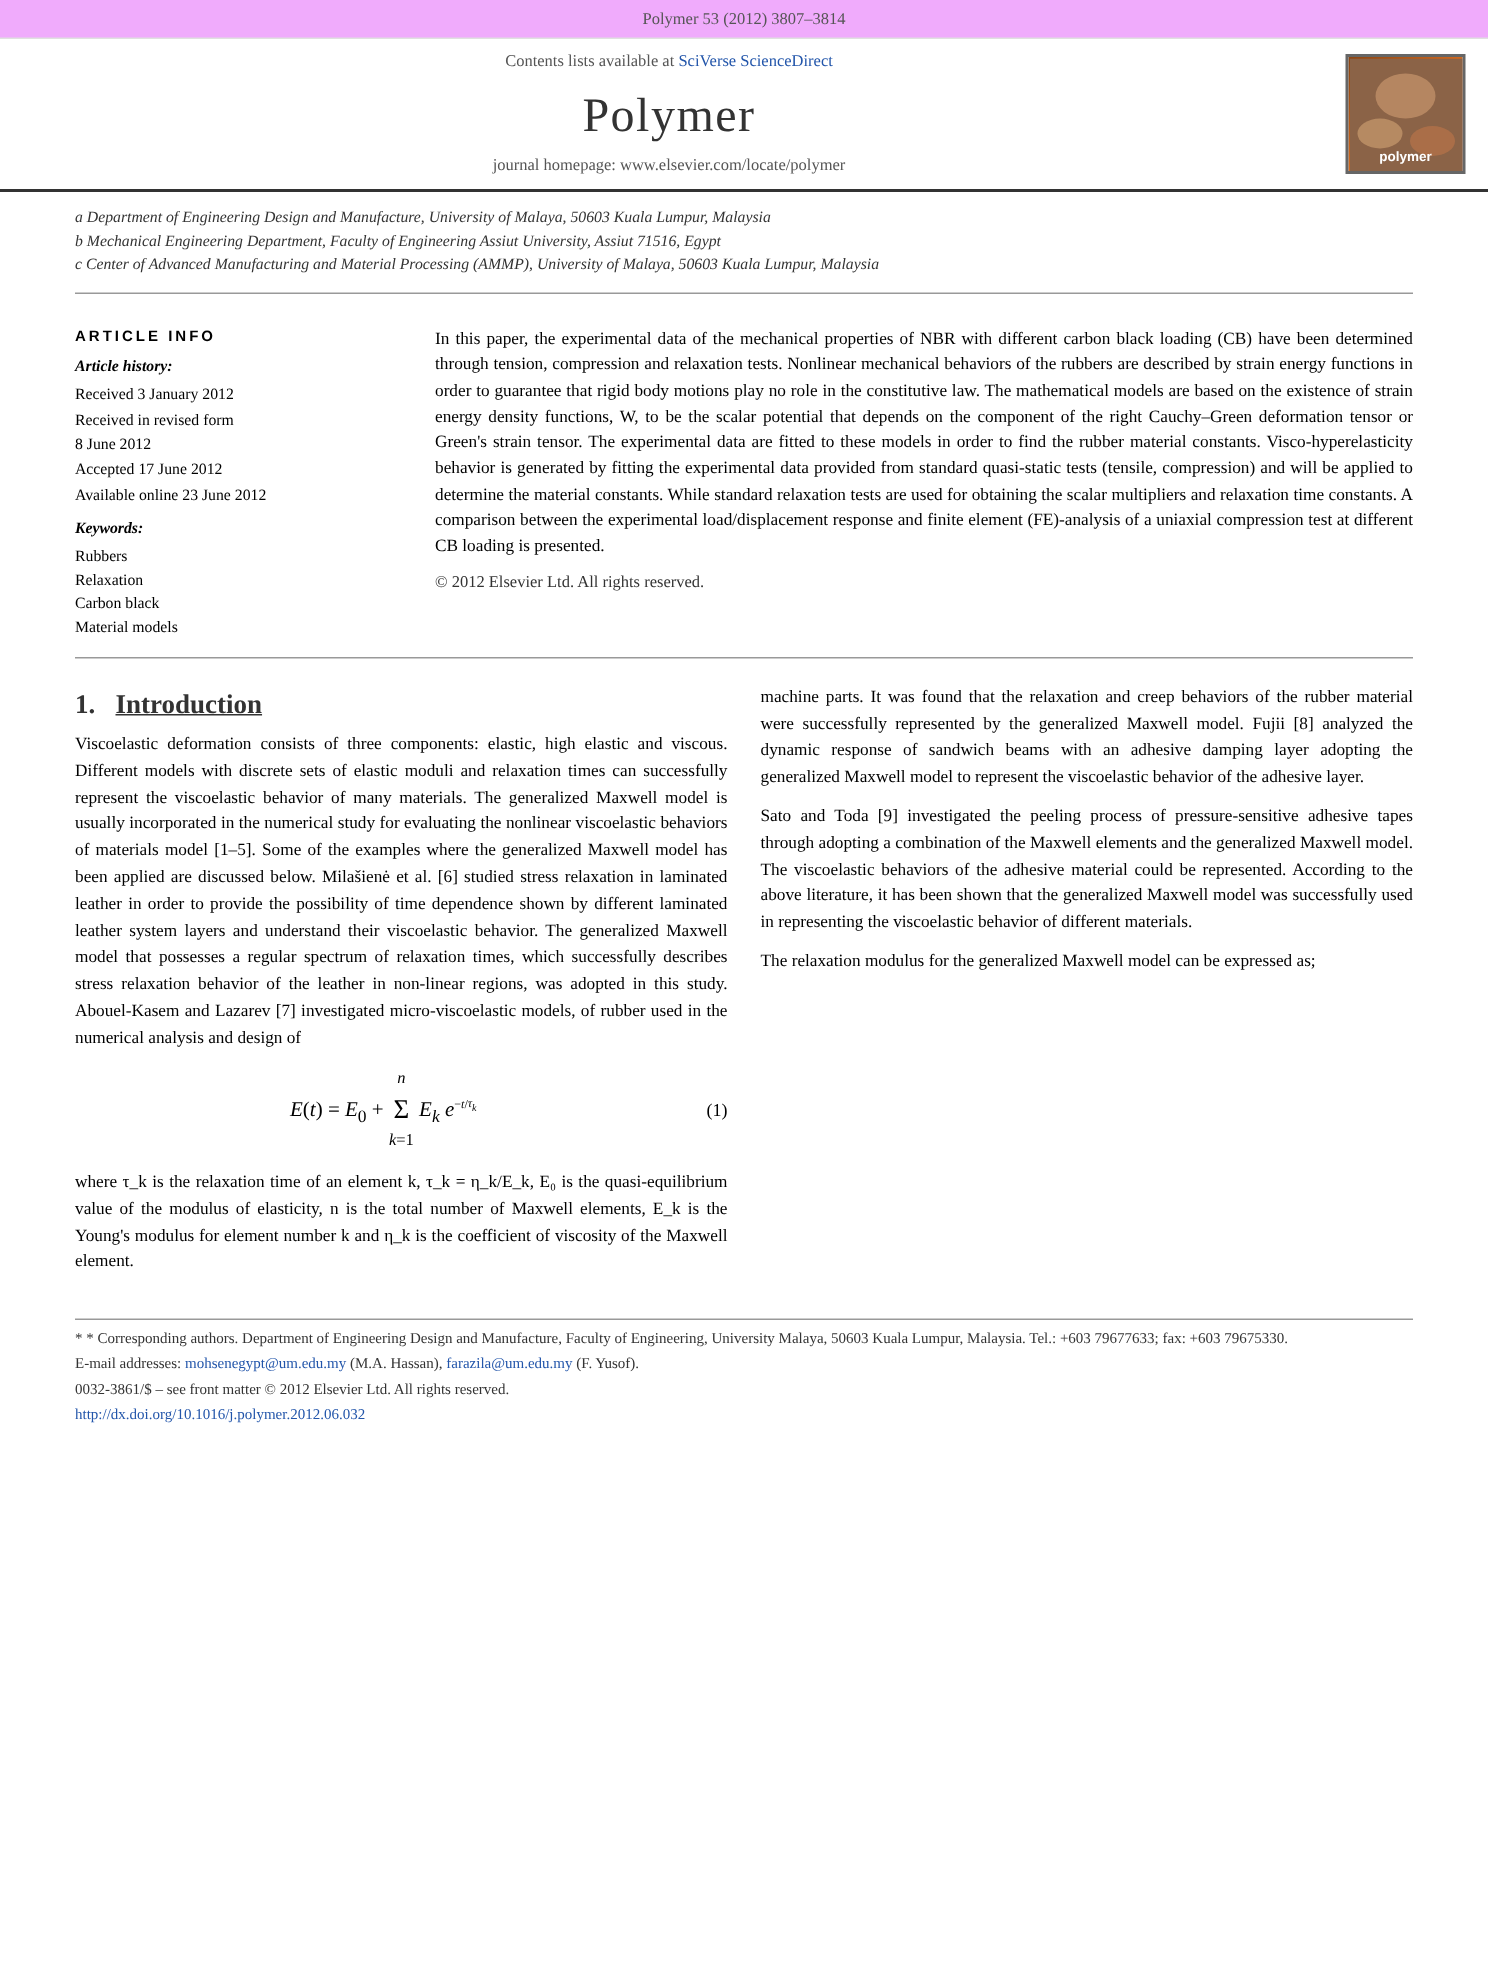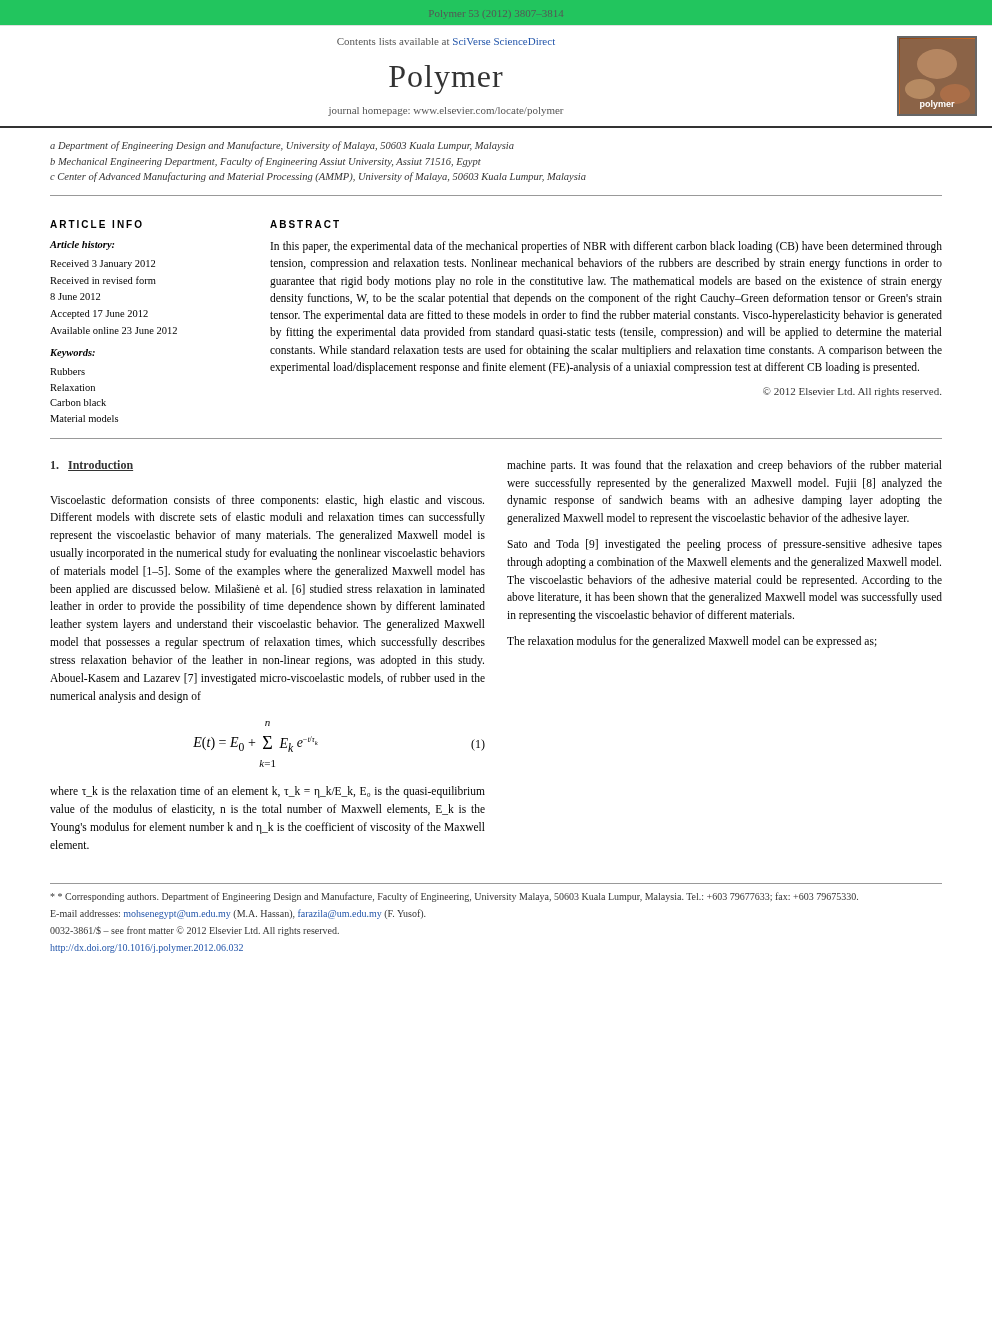--- a/index.html
+++ b/index.html
@@ -11,21 +11,21 @@
       line-height: 1.4;
     }
     .page {
       width: 992px;
       min-height: 1323px;
       background: #fff;
       padding: 0;
     }
     
     .top-bar {
-      background: #22c55e;
+      background: #f0abfc;
       text-align: center;
       padding: 6px 0 4px;
       font-size: 11px;
       color: #555;
       border-bottom: 1px solid #e0e0e0;
     }
     
     .journal-header {
       display: flex;
       align-items: stretch;
@@ -131,20 +131,21 @@
 
     .divider-line {
       border: none;
       border-top: 1px solid #999;
       margin: 10px 0;
     }
 
     
     .two-col {
       display: flex;
+      gap: 20px;
       margin-top: 22px;
     }
     .left-col {
       width: 220px;
       flex-shrink: 0;
     }
     .right-col {
       flex: 1;
     }
 
@@ -184,44 +185,43 @@
 
     .abstract-text {
       font-size: 11.5px;
       line-height: 1.5;
       text-align: justify;
       color: #000;
     }
 
     .copyright-line {
       font-size: 11px;
-      text-align: right;
       color: #333;
       margin-top: 8px;
     }
 
     
     .body-section {
       margin-top: 18px;
     }
 
     .two-col-body {
       display: flex;
       gap: 22px;
       margin-top: 6px;
     }
     .body-col {
       flex: 1;
     }
 
     .section-heading {
-      font-size: 12px;
+      font-size: 18px;
       font-weight: bold;
       color: #333;
-      margin-bottom: 18px;
+      margin-bottom: 6px;
     }
 
     .body-para {
       font-size: 11.5px;
       line-height: 1.55;
       text-align: justify;
       margin-bottom: 8px;
       color: #000;
     }
 
@@ -323,21 +323,20 @@
         <div class="article-info-item">Available online 23 June 2012</div>
 
         <div class="keywords-label">Keywords:</div>
         <div class="keyword-item">Rubbers</div>
         <div class="keyword-item">Relaxation</div>
         <div class="keyword-item">Carbon black</div>
         <div class="keyword-item">Material models</div>
       </div>
 
       <div class="right-col">
-        <div class="section-label">ABSTRACT</div>
         <div class="abstract-text">In this paper, the experimental data of the mechanical properties of NBR with different carbon black loading (CB) have been determined through tension, compression and relaxation tests. Nonlinear mechanical behaviors of the rubbers are described by strain energy functions in order to guarantee that rigid body motions play no role in the constitutive law. The mathematical models are based on the existence of strain energy density functions, W, to be the scalar potential that depends on the component of the right Cauchy–Green deformation tensor or Green's strain tensor. The experimental data are fitted to these models in order to find the rubber material constants. Visco-hyperelasticity behavior is generated by fitting the experimental data provided from standard quasi-static tests (tensile, compression) and will be applied to determine the material constants. While standard relaxation tests are used for obtaining the scalar multipliers and relaxation time constants. A comparison between the experimental load/displacement response and finite element (FE)-analysis of a uniaxial compression test at different CB loading is presented.</div>
         <div class="copyright-line">© 2012 Elsevier Ltd. All rights reserved.</div>
       </div>
     </div>
 
     <hr class="divider-line">
 
     <div class="body-section">
 
       <div class="two-col-body">

